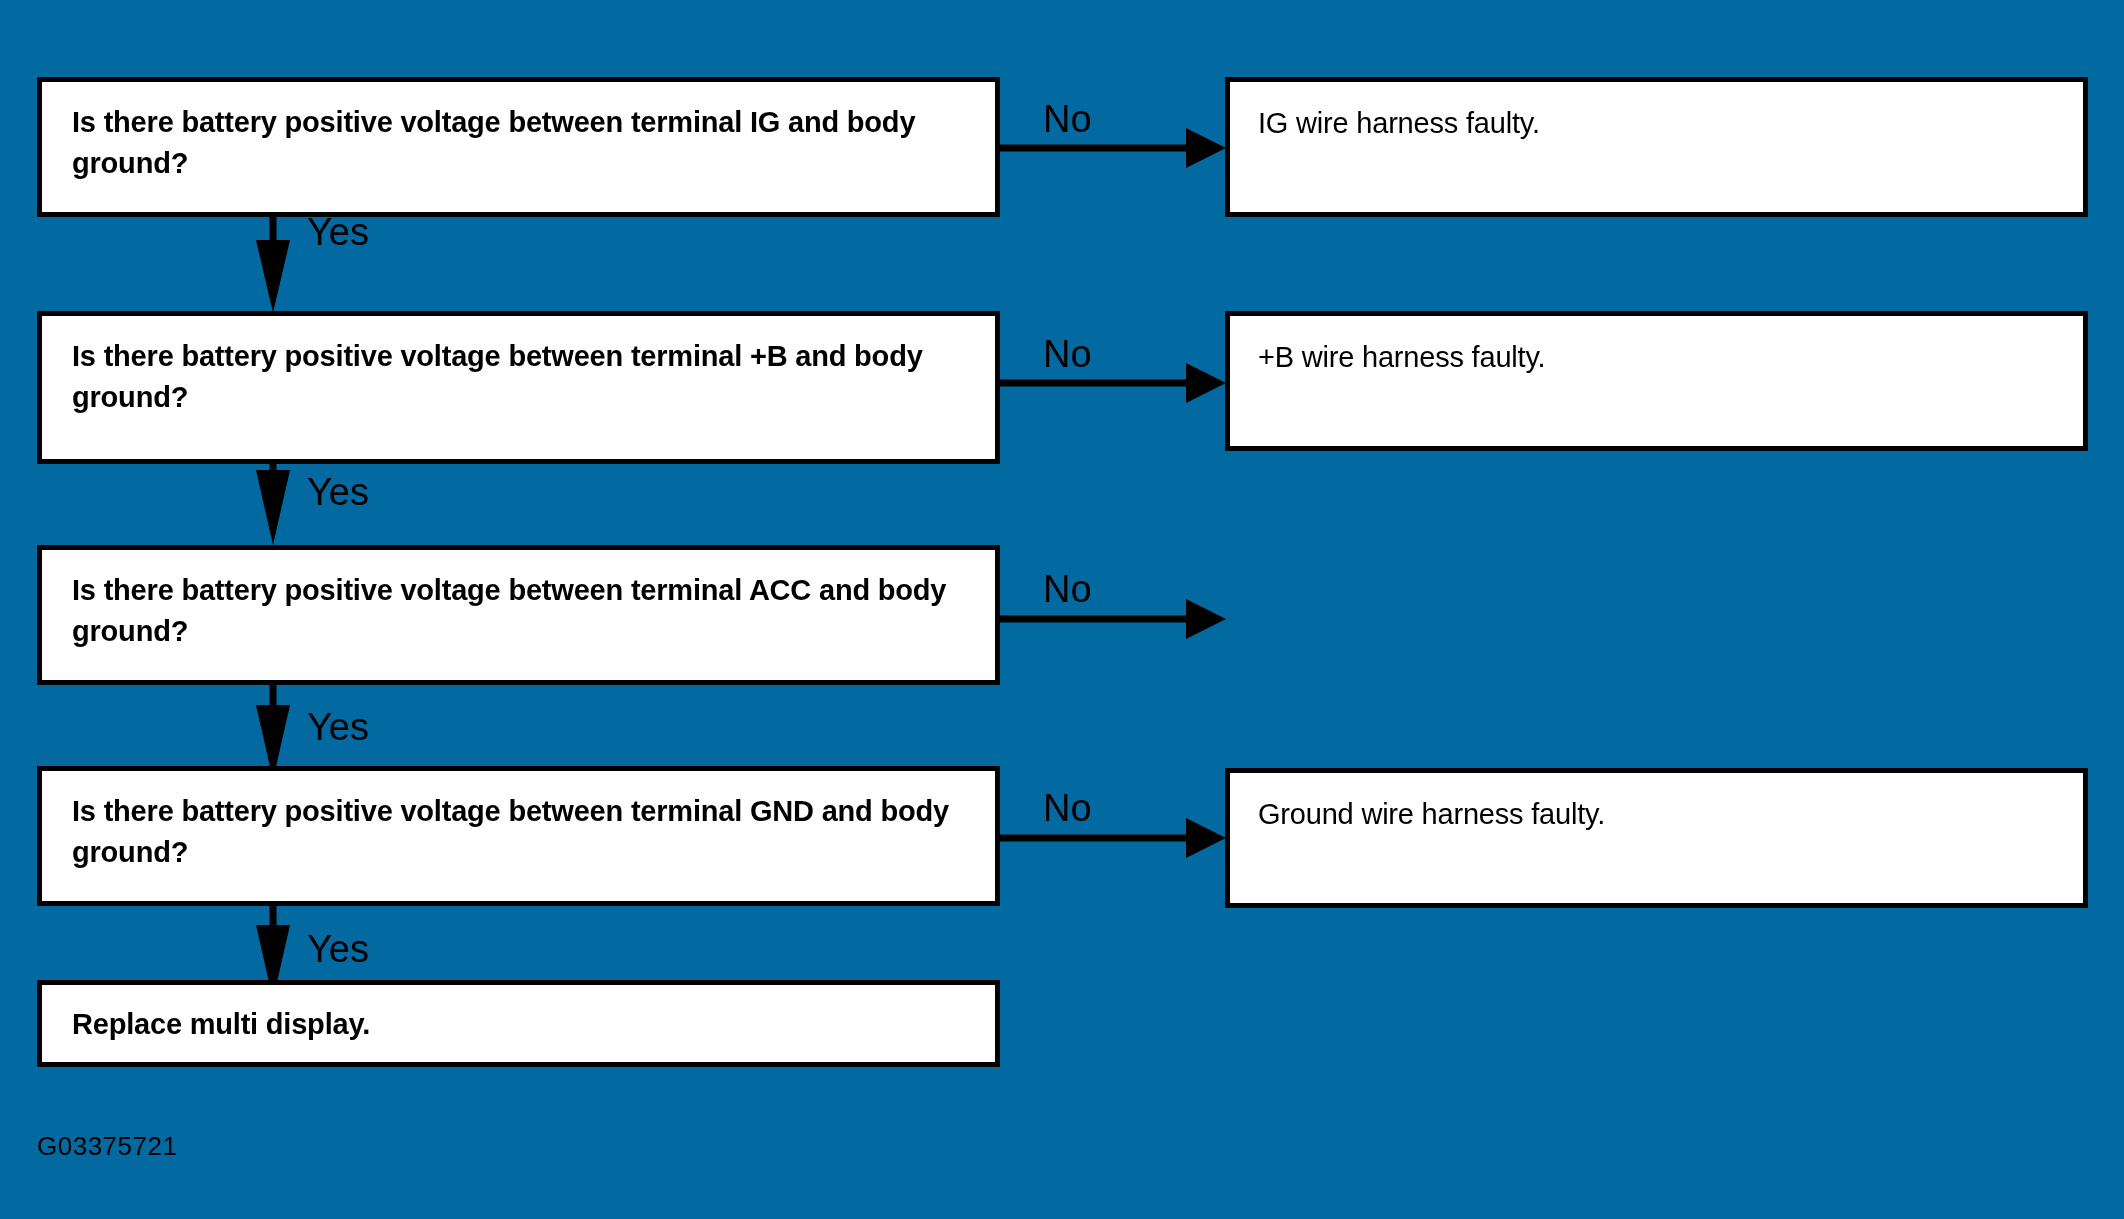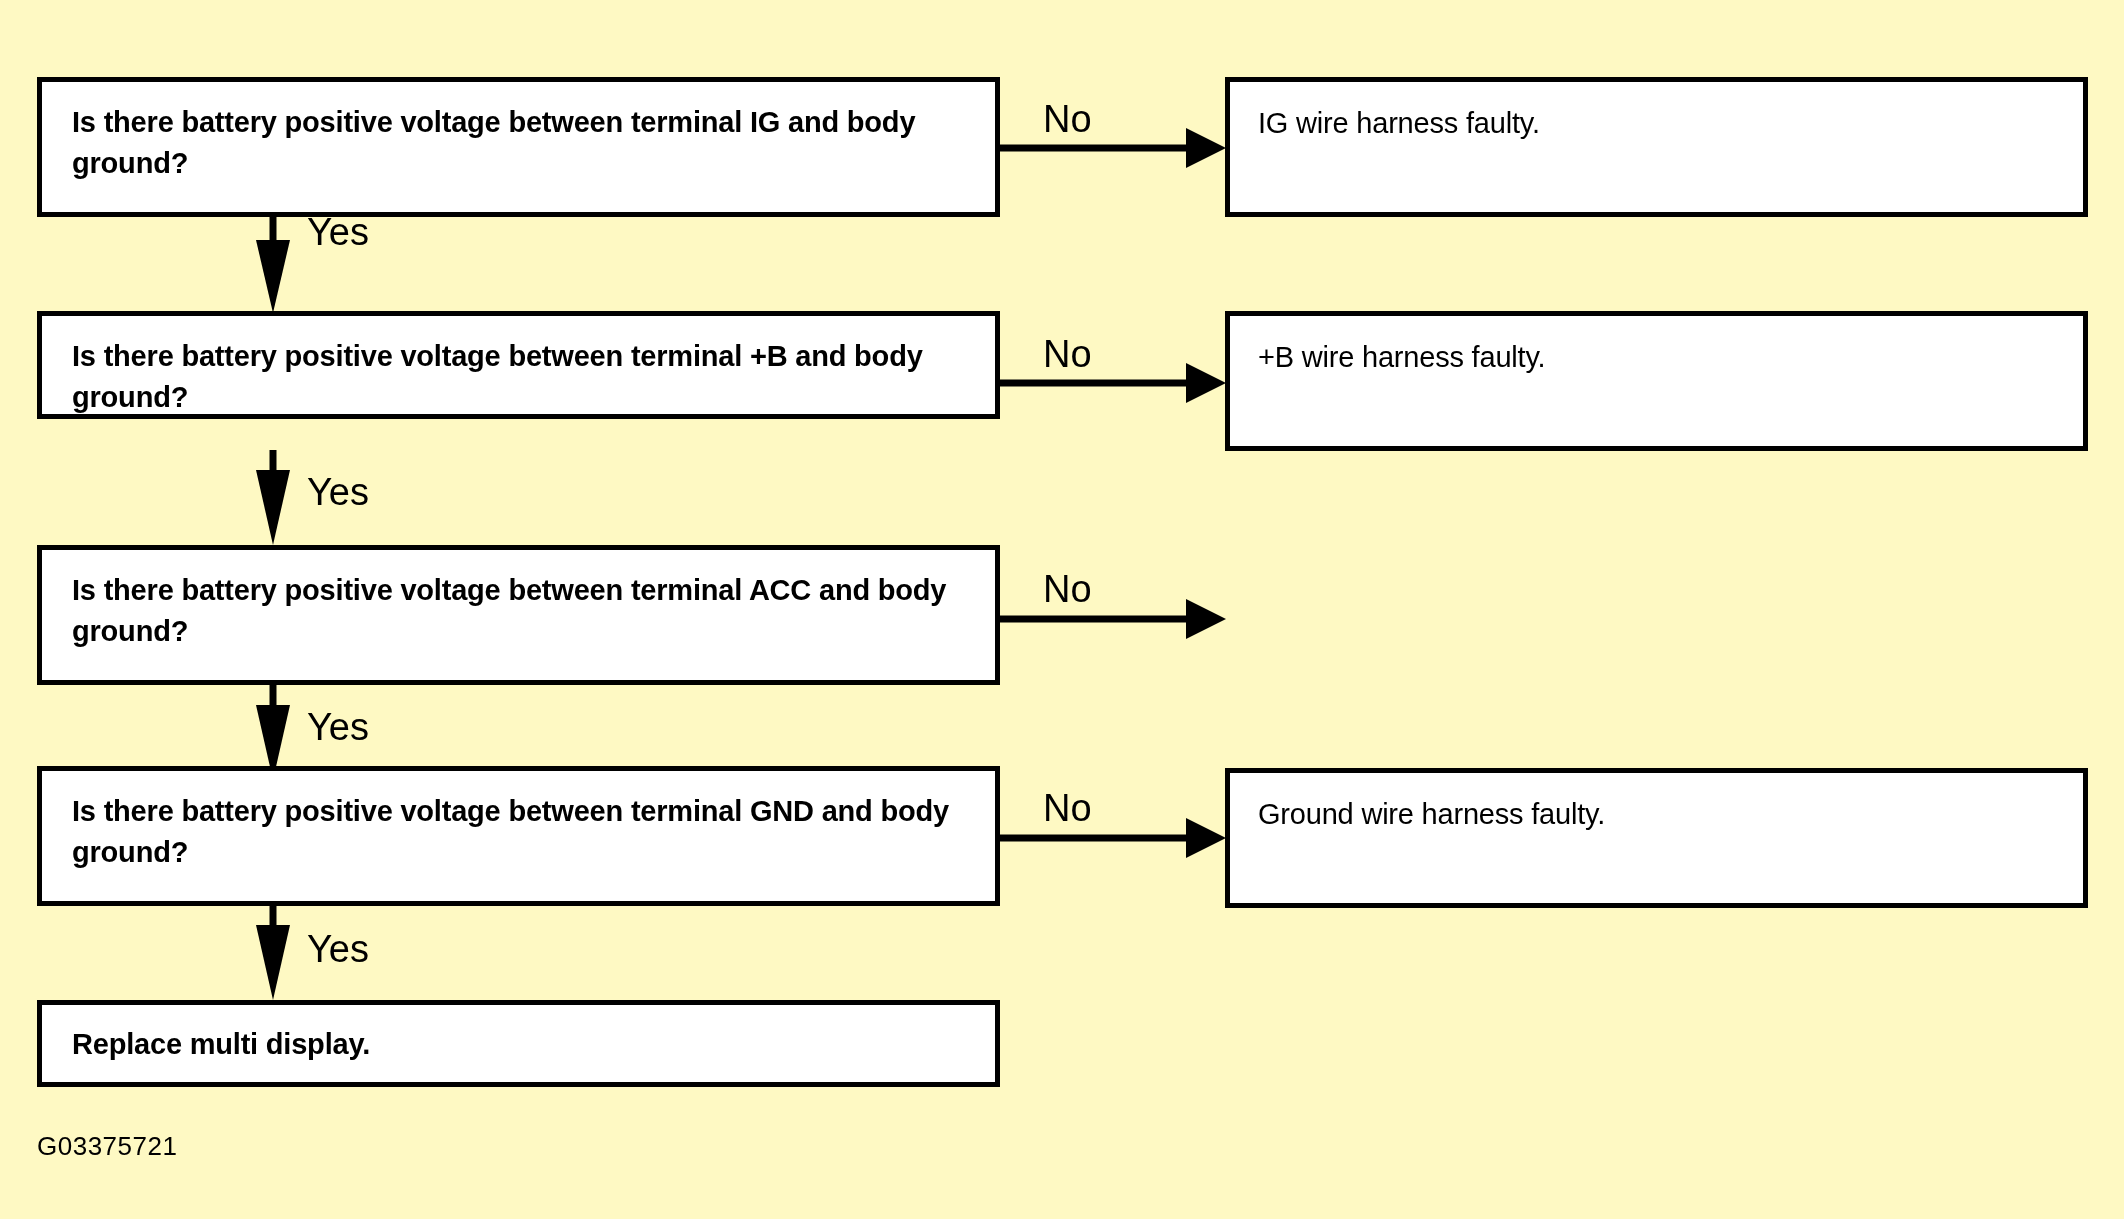--- a/index.html
+++ b/index.html
@@ -9,21 +9,21 @@
     background: #ffffff;
   }
   body {
     font-family: "Liberation Sans", sans-serif;
     color: #000000;
   }
   #canvas {
     position: relative;
     width: 2124px;
     height: 1219px;
-    background: #fef9c3;
+    background: #0369a1;
     overflow: hidden;
   }
   .node-box {
     position: absolute;
     box-sizing: border-box;
     border: 5px solid #000000;
     background: #ffffff;
   }
   .node-text {
     position: absolute;
@@ -120,21 +120,21 @@
 
   <div class="node-box" style="left:37px; top:77px; width:963px; height:140px;">
     <div class="node-text q-text">Is there battery positive voltage between terminal IG and body ground?</div>
   </div>
   <div class="edge-label" style="left:1043px; top:100px;">No</div>
   <div class="node-box" style="left:1225px; top:77px; width:863px; height:140px;">
     <div class="node-text r-text">IG wire harness faulty.</div>
   </div>
   <div class="edge-label" style="left:307px; top:213px;">Yes</div>
 
-  <div class="node-box" style="left:37px; top:311px; width:963px; height:108px;">
+  <div class="node-box" style="left:37px; top:311px; width:963px; height:153px;">
     <div class="node-text q-text">Is there battery positive voltage between terminal +B and body ground?</div>
   </div>
   <div class="edge-label" style="left:1043px; top:335px;">No</div>
   <div class="node-box" style="left:1225px; top:311px; width:863px; height:140px;">
     <div class="node-text r-text">+B wire harness faulty.</div>
   </div>
   <div class="edge-label" style="left:307px; top:473px;">Yes</div>
 
   <div class="node-box" style="left:37px; top:545px; width:963px; height:140px;">
     <div class="node-text q-text">Is there battery positive voltage between terminal ACC and body ground?</div>
@@ -144,19 +144,19 @@
 
   <div class="node-box" style="left:37px; top:766px; width:963px; height:140px;">
     <div class="node-text q-text">Is there battery positive voltage between terminal GND and body ground?</div>
   </div>
   <div class="edge-label" style="left:1043px; top:789px;">No</div>
   <div class="node-box" style="left:1225px; top:768px; width:863px; height:140px;">
     <div class="node-text r-text">Ground wire harness faulty.</div>
   </div>
   <div class="edge-label" style="left:307px; top:930px;">Yes</div>
 
-  <div class="node-box" style="left:37px; top:1000px; width:963px; height:87px;">
+  <div class="node-box" style="left:37px; top:980px; width:963px; height:87px;">
     <div class="node-text" style="left:30px; top:19px; width:880px;">Replace multi display.</div>
   </div>
 
   <div class="caption" style="left:37px; top:1131px;">G03375721</div>
 
 </div>
 
 </body></html>

